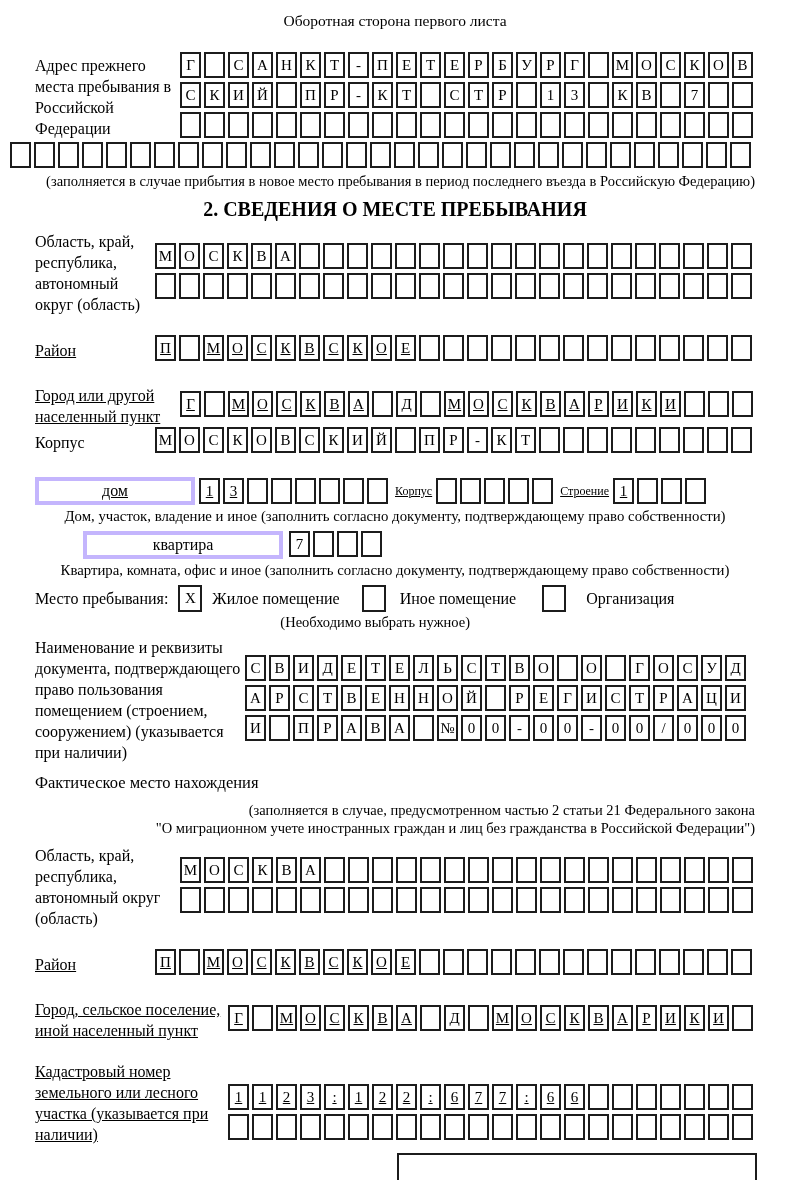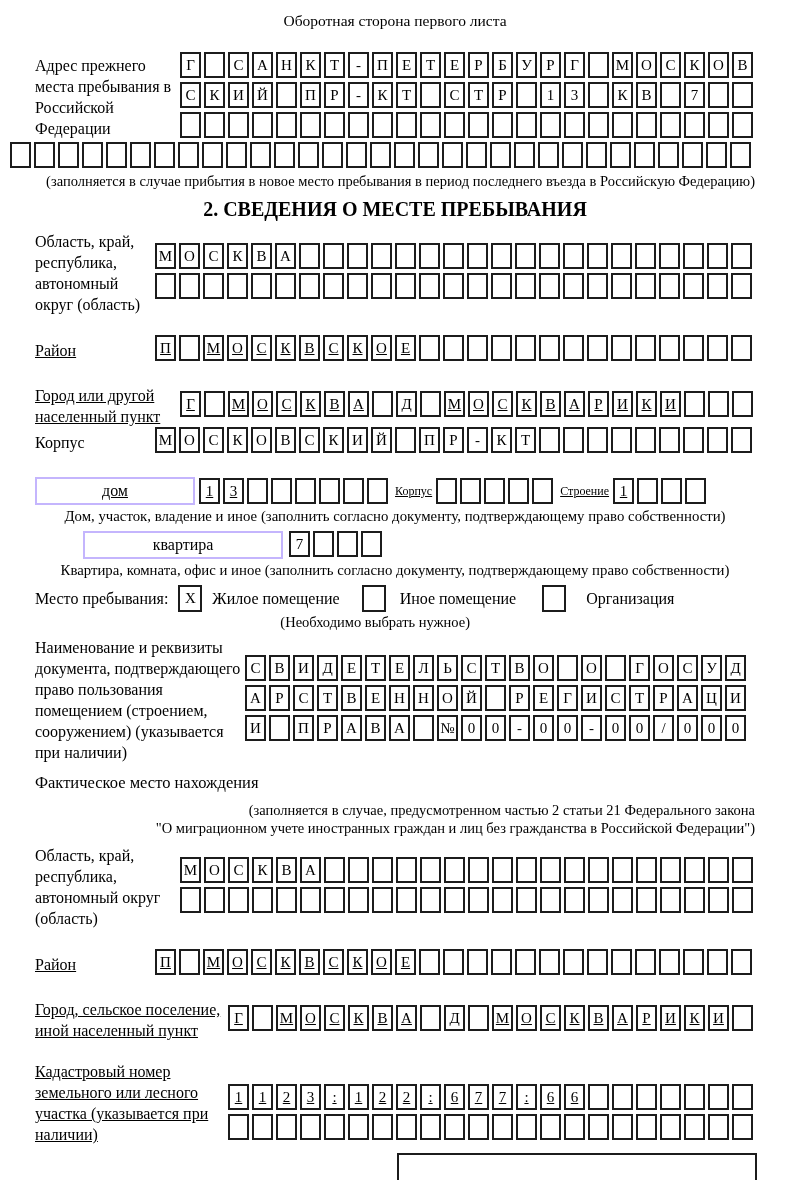--- a/index.html
+++ b/index.html
@@ -25,21 +25,21 @@
   }
 
   .note { font-size:14.5px; text-align:right; line-height:18px; }
   .note-left { font-size:14.8px; text-align:center; margin:2px 0 6px 0; line-height:18px; }
 
   .section-title { text-align:center; font-weight:bold; font-size:20px; margin:8px 0 10px 0; }
 
   .w145 { width:145px; } .w120 { width:120px; } .w193 { width:193px; } .w210 { width:210px; }
 
   .namedbox {
-    box-sizing:border-box; border:2px solid #c4b5fd; height:28px;
+    box-sizing:border-box; border:4px solid #c4b5fd; height:28px;
     display:flex; align-items:center; justify-content:center;
     font-size:16px; flex:none;
   }
   .inline-lbl { font-size:12px; flex:none; padding:0 4px; line-height:28px; }
 
   .cb {
     box-sizing:border-box; flex:none; width:24px; height:27px;
     border:2px solid #1c1c1c; display:flex; align-items:center; justify-content:center;
     font-size:15px;
   }

